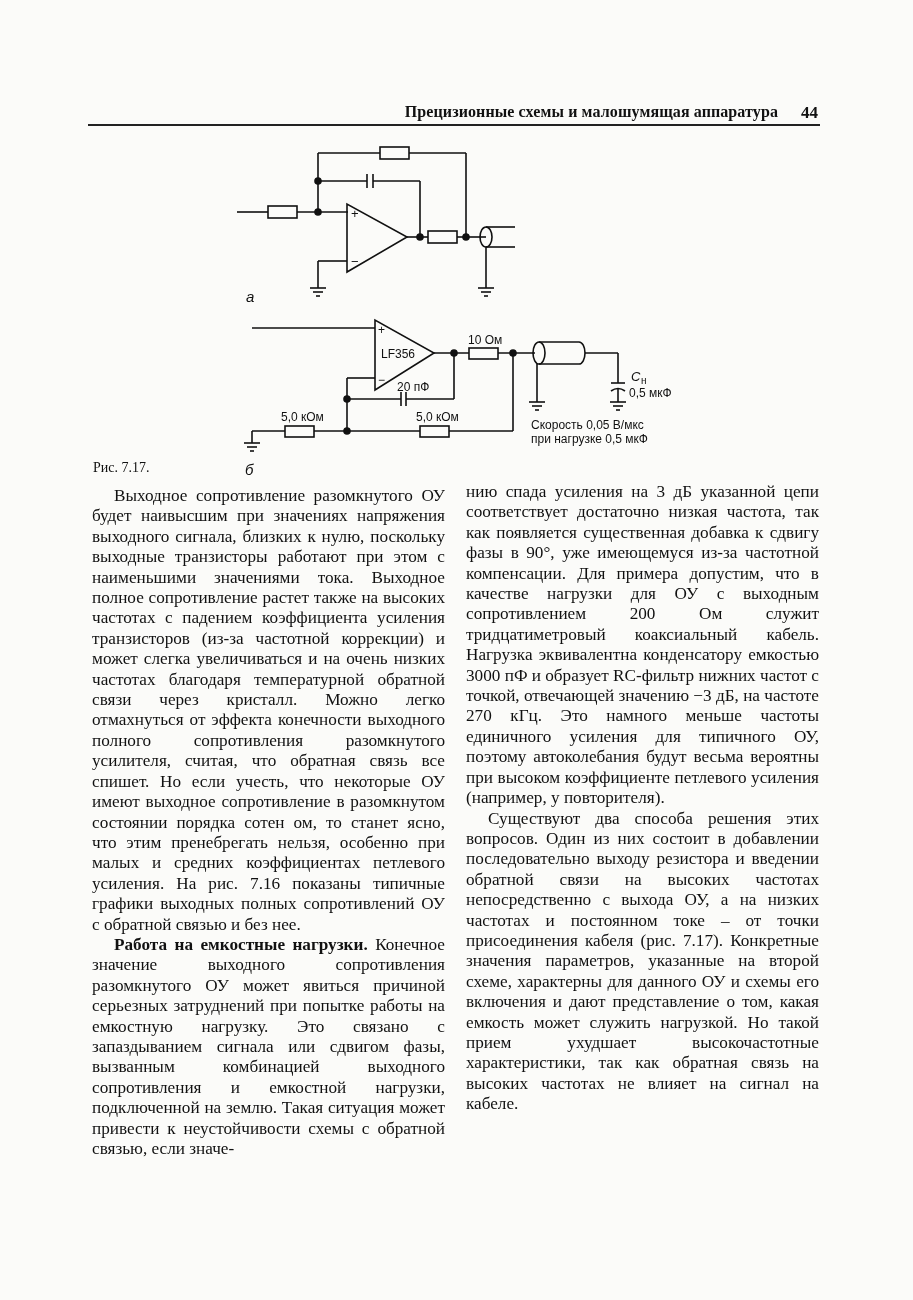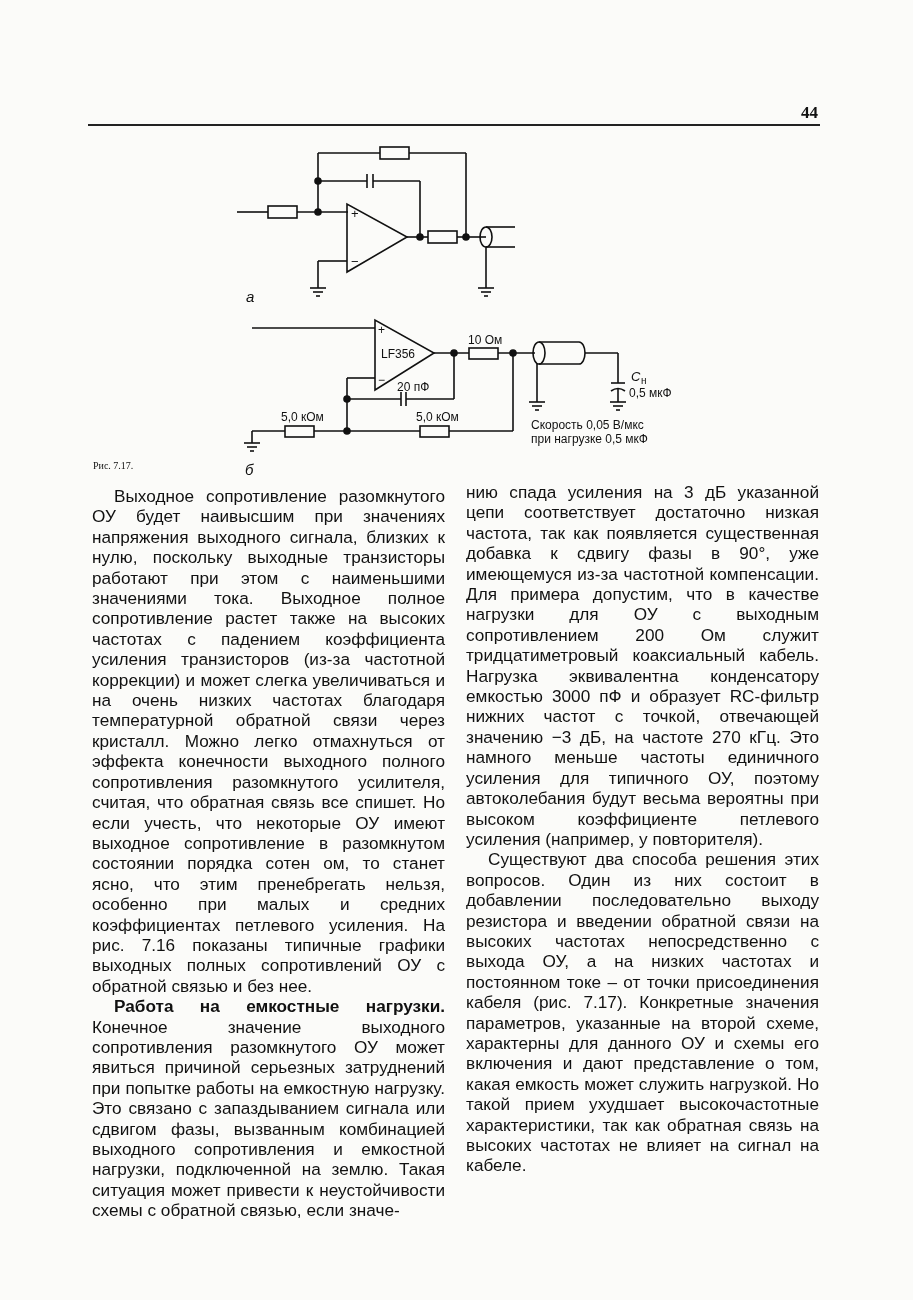--- a/index.html
+++ b/index.html
@@ -8,37 +8,38 @@
     position: absolute; left: 88px; top: 100px; width: 732px; height: 24px;
     border-bottom: 2px solid #222;
     font-family: "Liberation Serif", serif; font-weight: bold; font-size: 16px;
   }
   .running-head .title { position: absolute; right: 42px; top: 3px; letter-spacing: 0.1px; }
   .running-head .page-num { position: absolute; right: 2px; top: 3px; font-size: 17px; }
   svg.schem { position: absolute; left: 0; top: 0; }
   .schem text { font-family: "Liberation Sans", sans-serif; fill: #111; }
   .fig-caption {
     position: absolute; left: 93px; top: 460px;
-    font-family: "Liberation Serif", serif; font-size: 10px;
+    font-family: "Liberation Serif", serif; font-size: 14px;
   }
   .col {
     position: absolute; top: 486px; width: 353px;
-    font-family: Liberation Sans, sans-serif; font-size: 17.2px; line-height: 20.4px;
+    font-family: Liberation Serif, serif; font-size: 17.2px; line-height: 20.4px;
     text-align: justify;
   }
   .col.left { left: 92px; }
   .col.right { left: 466px; top: 482px; }
   .col p { margin: 0; text-indent: 22px; hyphens: manual; }
   .col p.noindent { text-indent: 0; }
   .col b { font-weight: bold; }
 </style>
 </head>
 <body>
 
 <div class="running-head">
+  <span class="title">Прецизионные схемы и малошумящая аппаратура</span>
   <span class="page-num">44</span>
 </div>
 
 <svg class="schem" width="913" height="480" viewBox="0 0 913 480" stroke="#111" stroke-width="1.6" fill="none">
 
   <g>
 
     <line x1="237" y1="212" x2="268" y2="212"></line>
     <rect x="268" y="206" width="29" height="12"></rect>
     <line x1="297" y1="212" x2="348" y2="212"></line>

